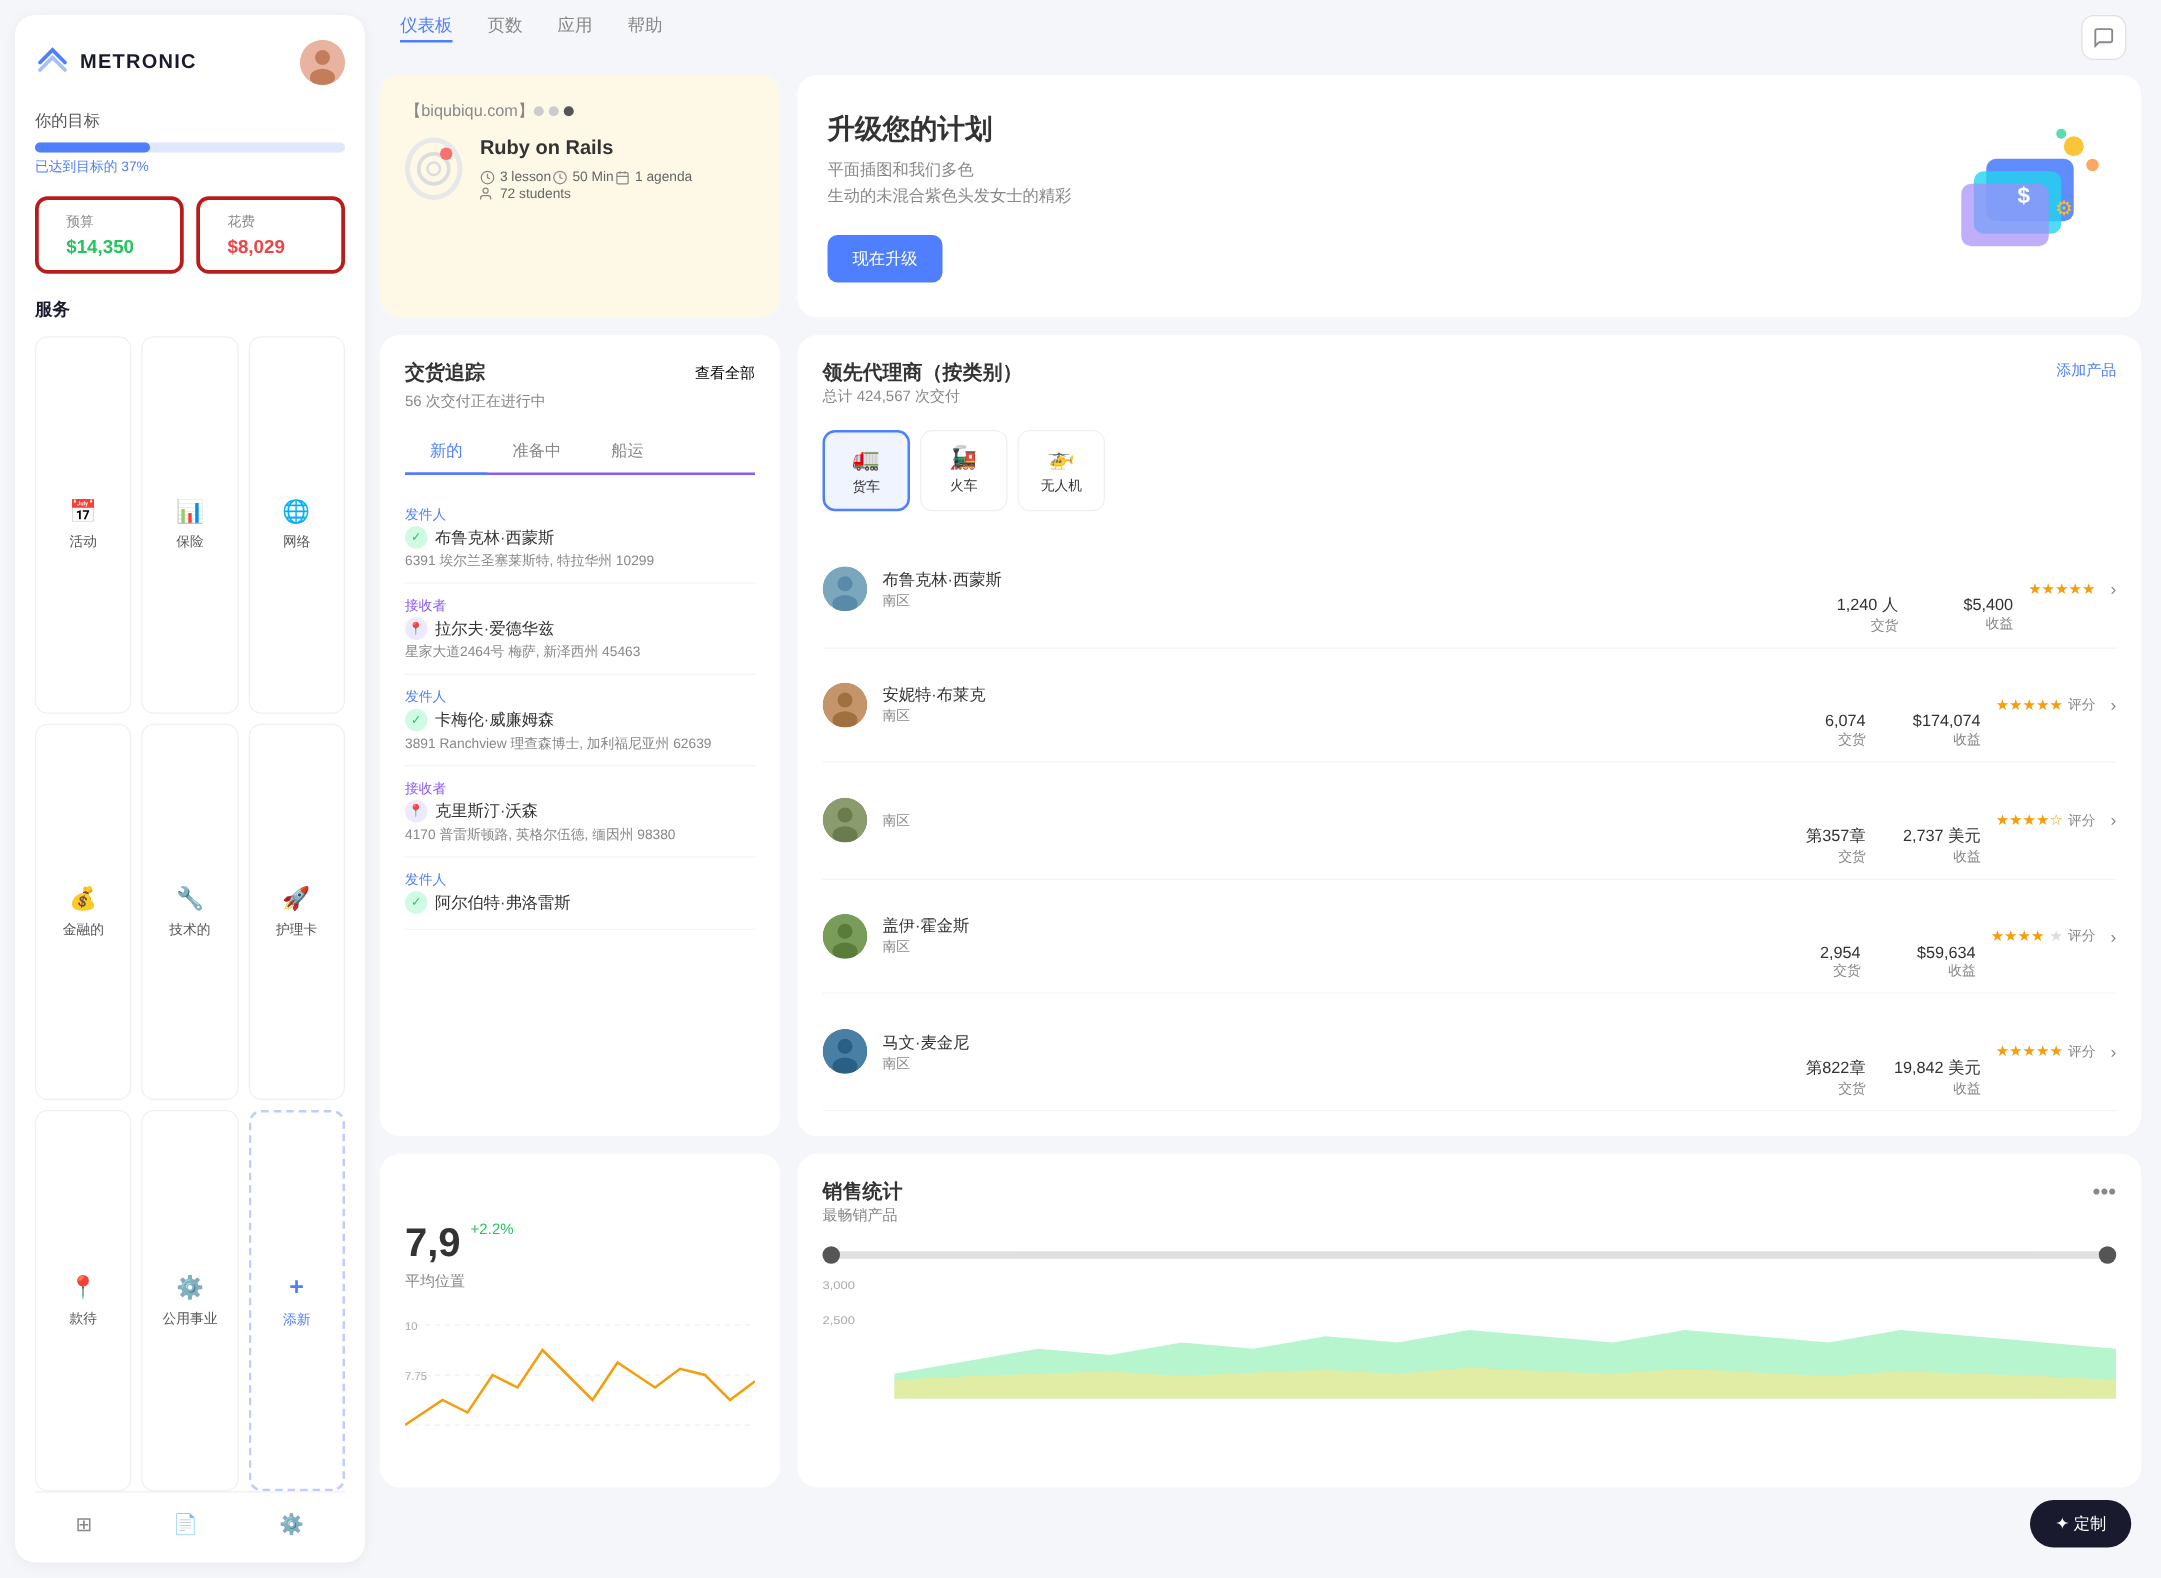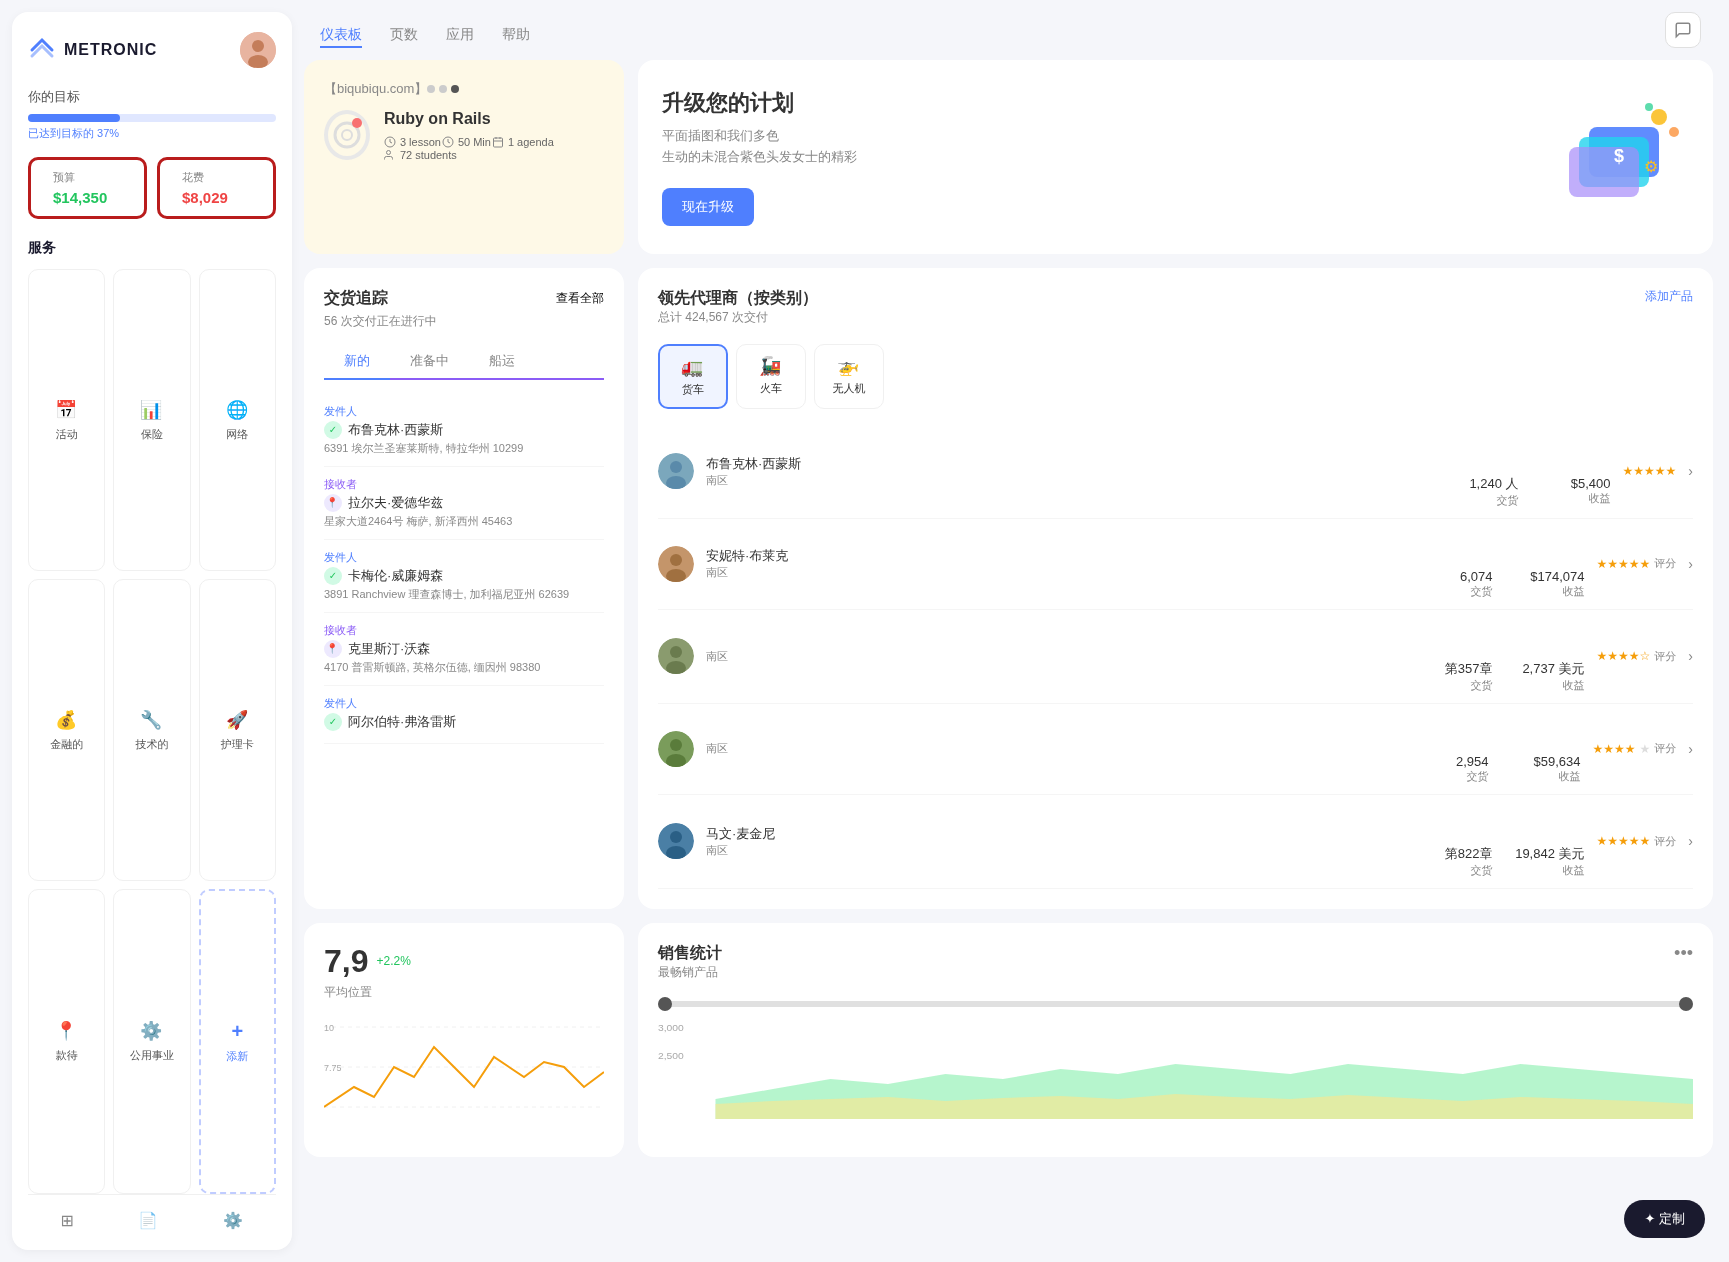--- a/index.html
+++ b/index.html
@@ -34,21 +34,21 @@
     .service-icon { font-size: 18px; }
     .service-name { font-size: 11px; color: #555; text-align: center; }
 
     .sidebar-footer { display: flex; justify-content: space-around; padding-top: 16px; border-top: 1px solid #f0f0f0; margin-top: auto; }
     .footer-icon { font-size: 16px; color: #888; cursor: pointer; }
 
     
     .main { flex: 1; display: flex; flex-direction: column; overflow: hidden; padding: 12px 12px 12px 0; }
     
     
-    .topnav { display: flex; align-items: flex-end; justify-content: space-between; padding: 0 16px 12px 16px; }
+    .topnav { display: flex; align-items: flex-start; justify-content: space-between; padding: 0 16px 12px 16px; }
     .nav-links { display: flex; gap: 28px; }
     .nav-link { font-size: 14px; color: #888; cursor: pointer; text-decoration: none; }
     .nav-link.active { color: #4f7ffe; border-bottom: 2px solid #4f7ffe; padding-bottom: 2px; }
     .nav-right { display: flex; align-items: center; }
     .chat-icon { width: 36px; height: 36px; border: 1px solid #e0e0e0; border-radius: 10px; display: flex; align-items: center; justify-content: center; cursor: pointer; background: #fff; }
 
     
     .content { flex: 1; overflow-y: auto; display: flex; flex-direction: column; gap: 14px; padding-right: 4px; }
     .row { display: flex; gap: 14px; }
 
@@ -488,20 +488,21 @@
         </div>
         <div class="agent-row">
           <div class="agent-avatar">
             <svg viewBox="0 0 36 36" width="36" height="36">
                 <circle cx="18" cy="18" r="18" fill="#7a9c5b"></circle>
                 <circle cx="18" cy="14" r="6" fill="#5a7c3b"></circle>
                 <ellipse cx="18" cy="30" rx="10" ry="7" fill="#5a7c3b"></ellipse>
               </svg>
           </div>
           <div class="agent-info">
+            <div class="agent-name">盖伊·霍金斯</div>
             <div class="agent-region">南区</div>
           </div>
           <div class="agent-stat">
             <div class="agent-stat-val">2,954</div>
             <div class="agent-stat-label">交货</div>
           </div>
           <div class="agent-stat">
             <div class="agent-stat-val">$59,634</div>
             <div class="agent-stat-label">收益</div>
           </div>
@@ -537,21 +538,21 @@
             <span class="star-label">评分</span>
           </div>
           <span class="agent-arrow">›</span>
         </div>
       </div>
     </div>
 
     <div class="row">
 
       <div class="bottom-left">
-        <div style="display:flex;align-items:center;margin-bottom:4px;">
+        <div style="display:flex;margin-bottom:4px;margin-top:33px;">
           <span class="score-val">7,9</span>
           <span class="score-change">+2.2%</span>
         </div>
         <div class="score-label">平均位置</div>
         <div class="chart-area">
           <svg class="chart-svg" viewBox="0 0 280 120" preserveAspectRatio="none">
             <line x1="0" y1="10" x2="280" y2="10" stroke="#f0f0f0" stroke-width="1" stroke-dasharray="4,4"></line>
             <line x1="0" y1="50" x2="280" y2="50" stroke="#f0f0f0" stroke-width="1" stroke-dasharray="4,4"></line>
             <line x1="0" y1="90" x2="280" y2="90" stroke="#f0f0f0" stroke-width="1" stroke-dasharray="4,4"></line>
             <text x="0" y="14" font-size="9" fill="#aaa">10</text>

